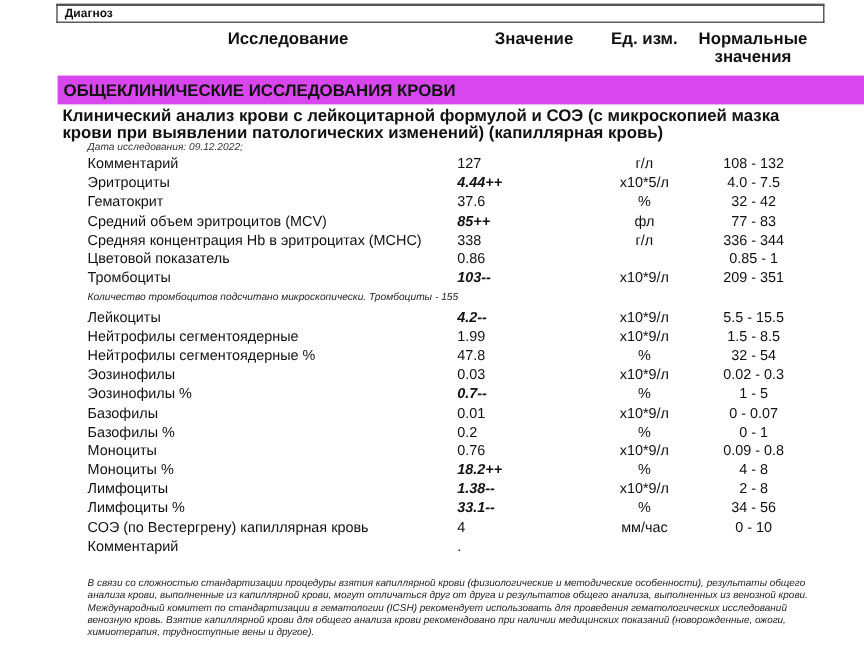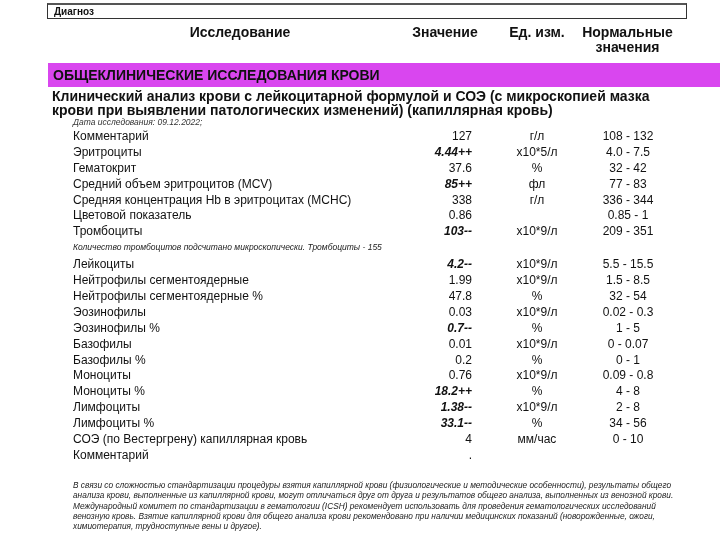--- a/index.html
+++ b/index.html
@@ -69,21 +69,21 @@
       left: 0; top: 129px;
       width: 720px;
     }
     .row {
       position: relative;
       height: 15.9px;
       font-size: 12px;
       line-height: 15.9px;
     }
     .row .name  { position: absolute; left: 73px; }
-    .row .value { position: absolute; left: 392px; width: 80px; text-align: right; }
+    .row .value { position: absolute; left: 381px; width: 80px; text-align: left; }
     .row .unit  { position: absolute; left: 497px; width: 80px; text-align: center; }
     .row .norm  { position: absolute; left: 578px; width: 100px; text-align: center; }
     .row .value.flag { font-weight: bold; font-style: italic; }
     .note-row {
       position: relative;
       height: 17px;
       font-size: 8.5px;
       font-style: italic;
       line-height: 12px;
       color: #222;

